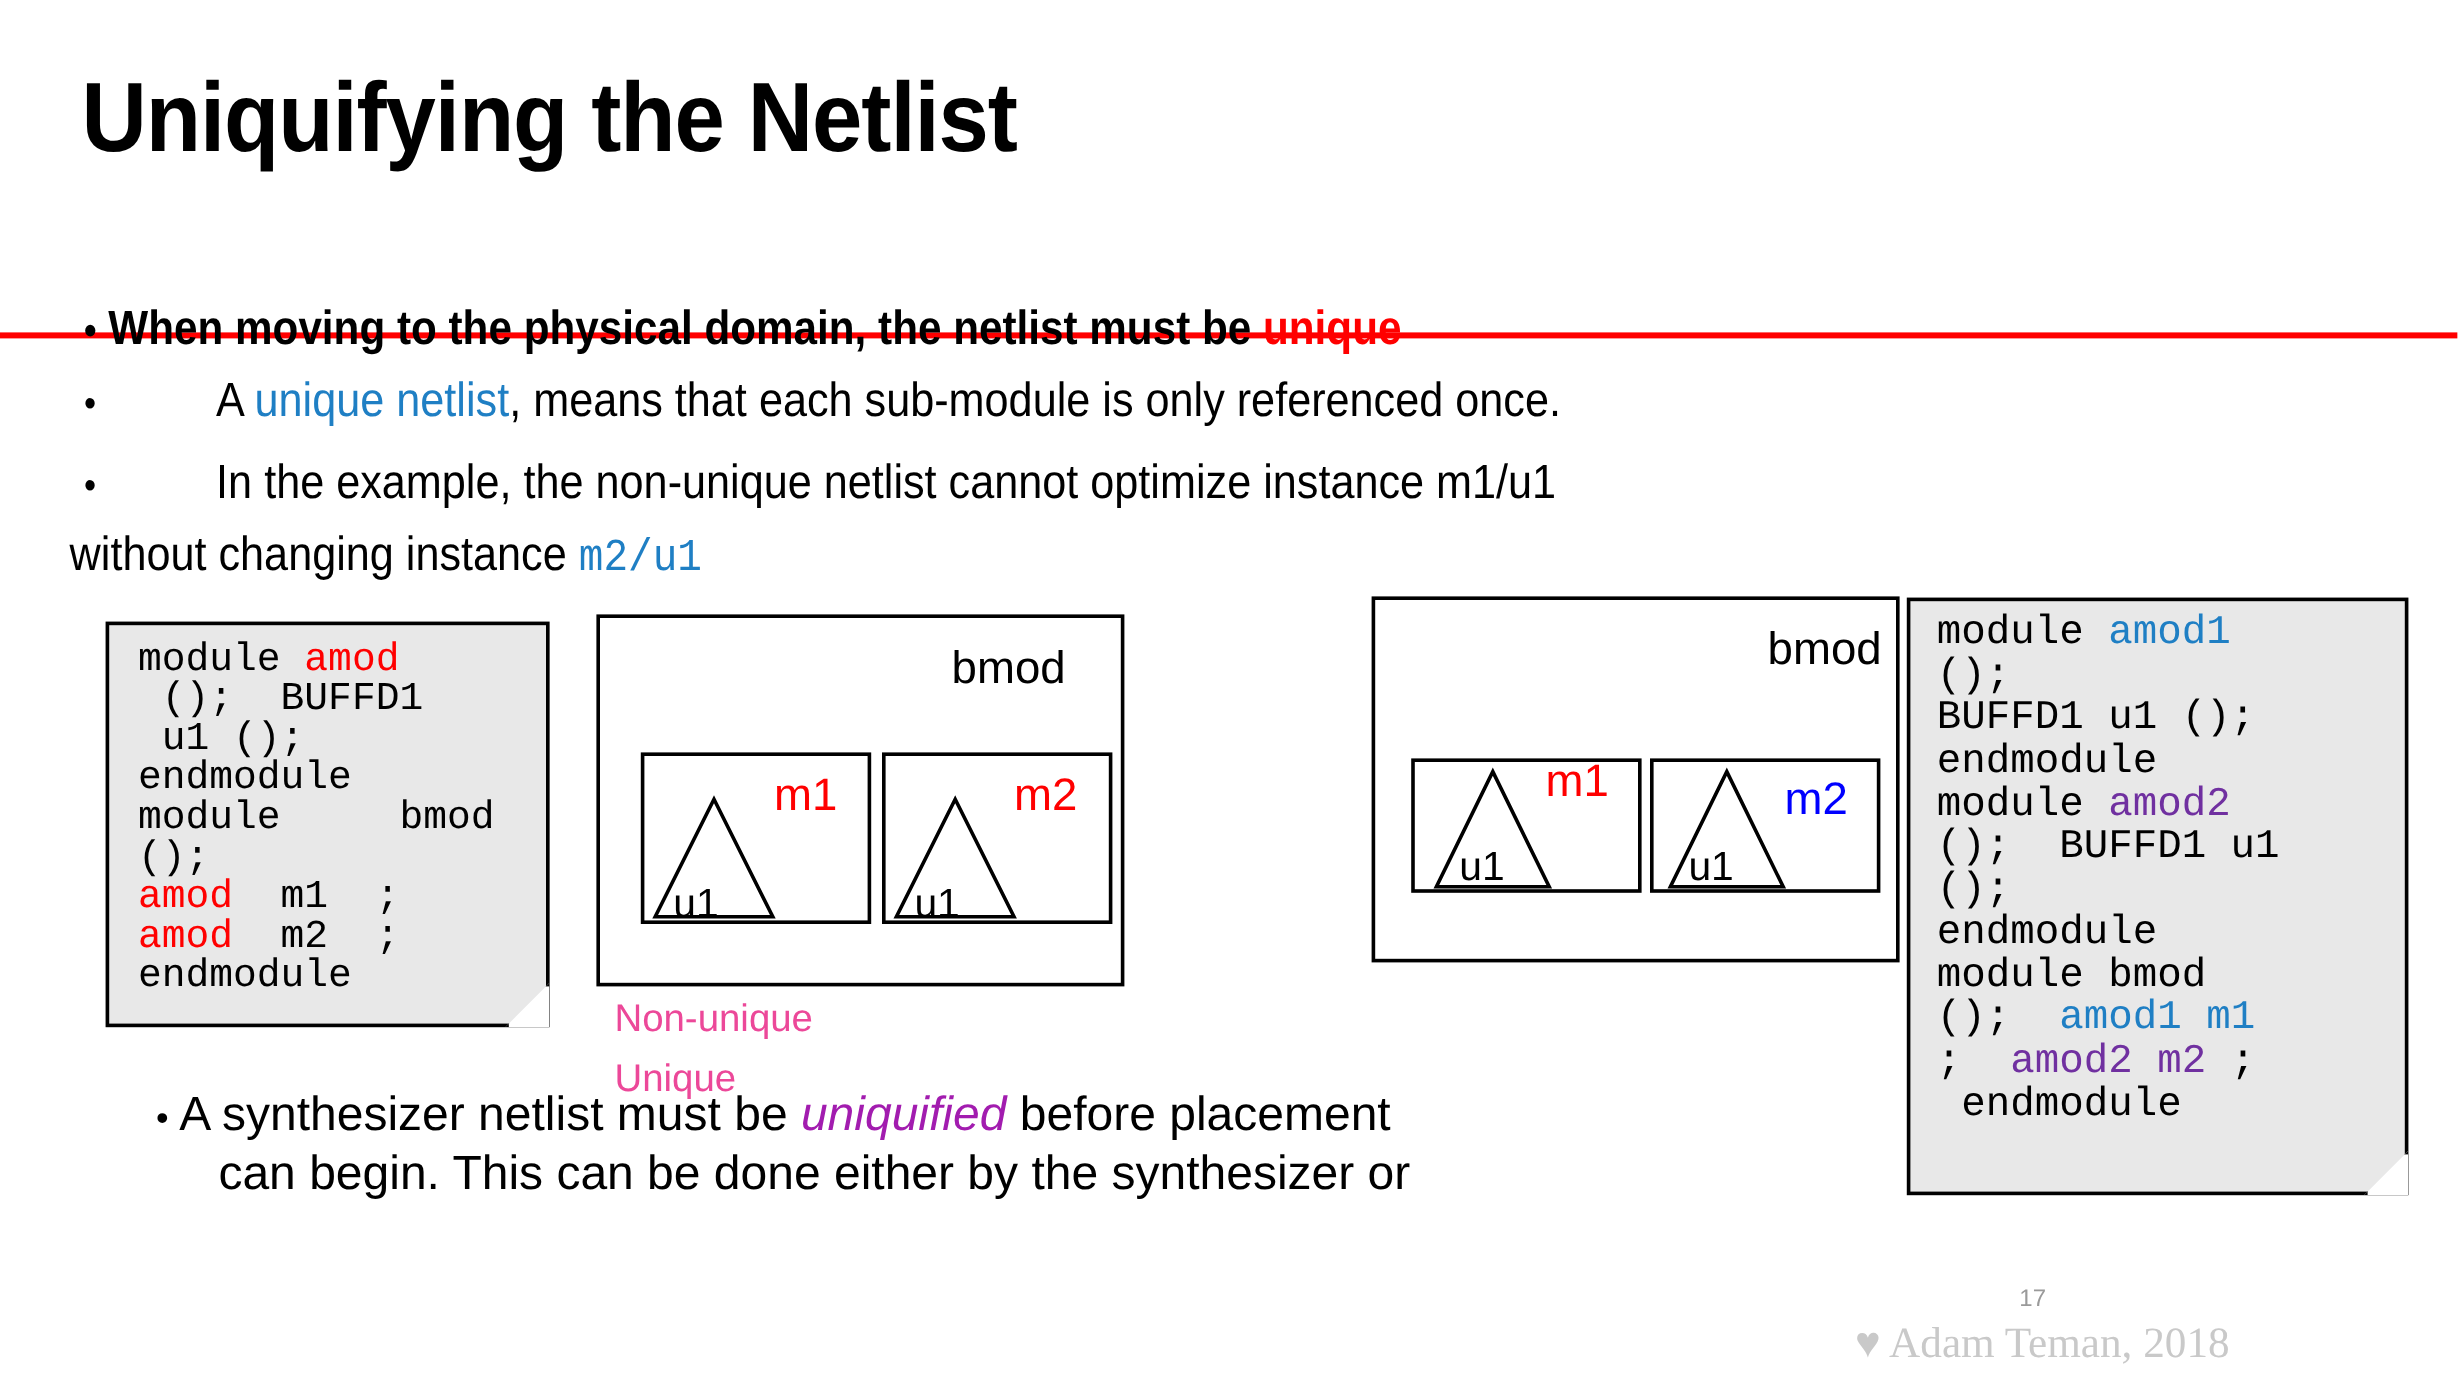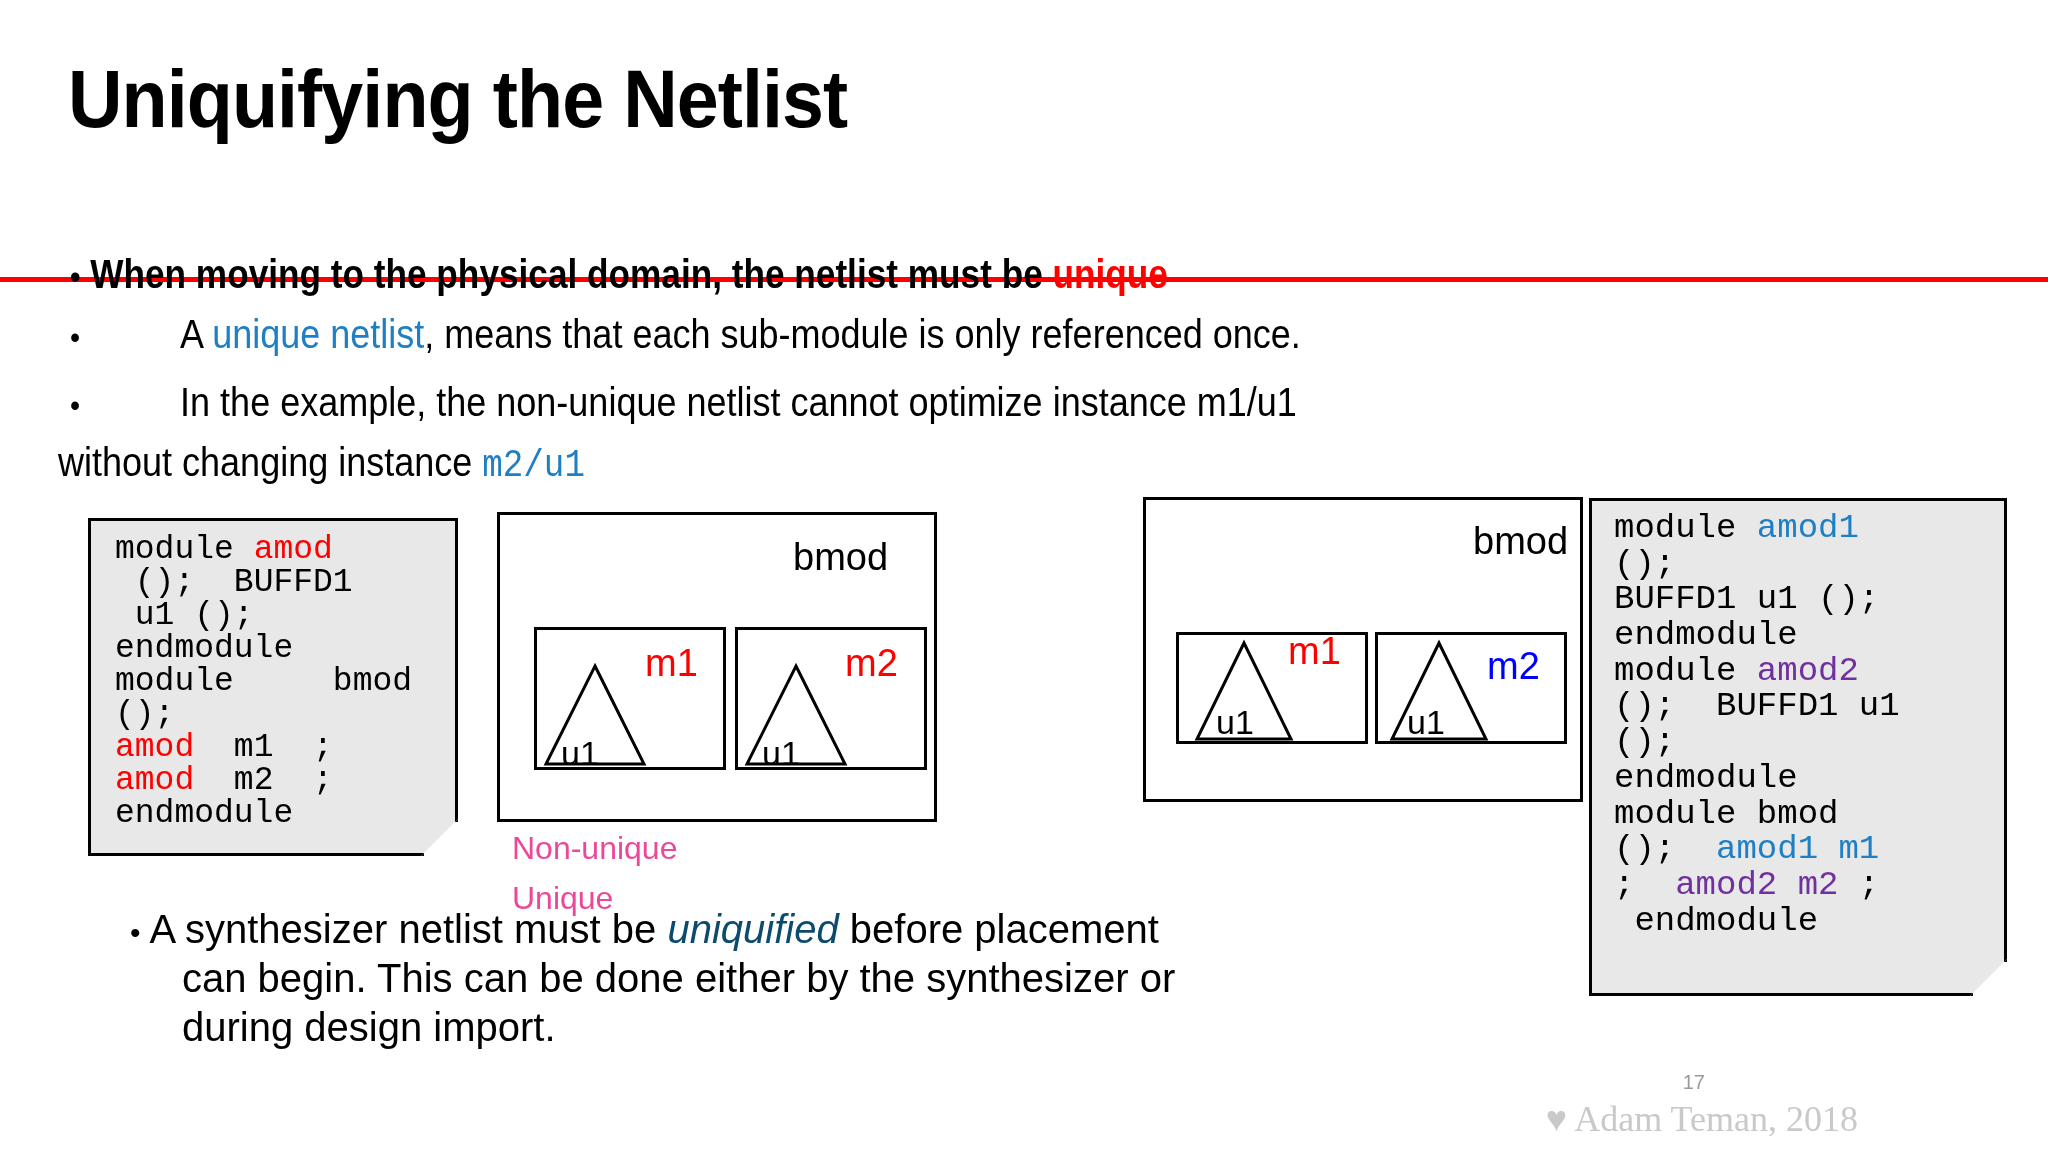--- a/index.html
+++ b/index.html
@@ -97,21 +97,21 @@
 
   .caption{
     position:absolute;font-size:32px;color:#ec4899;white-space:nowrap;
   }
 
   
   .b3{
     position:absolute;font-size:40px;color:#000;line-height:1.22;
   }
   .b3 .dot{font-size:30px;}
-  .ital-blue{color:#0c4a6e;font-style:italic;}
+  .ital-blue{color:#a21caf;font-style:italic;}
 
   
   #footer-credit{
     position:absolute;right:22px;bottom:12px;
     font-size:36px;color:#C9C9C9;white-space:nowrap;
     font-family:Liberation Serif, serif;
   }
   #slide-number{
     position:absolute;right:175px;bottom:58px;
     font-size:20px;color:#9A9A9A;
@@ -189,19 +189,18 @@
 
   <div class="codebox" style="left:1589px;top:498px;width:418px;height:498px;">
     <div class="codetext" id="code-right" style="font-size:34px;line-height:1.05;padding:10px 10px 0 22px;"><div><span>module </span><span class="c-blue">amod1</span></div><div><span>();</span></div><div><span>BUFFD1 u1 ();</span></div><div><span>endmodule</span></div><div><span>module </span><span class="c-purple">amod2</span></div><div><span>();  BUFFD1 u1</span></div><div><span>();</span></div><div><span>endmodule</span></div><div><span>module bmod</span></div><div><span>();  </span><span class="c-blue">amod1</span><span class="c-blue"> m1</span></div><div><span>;  </span><span class="c-purple">amod2</span><span class="c-purple"> m2</span><span> ;</span></div><div><span> endmodule</span></div></div>
     <div class="fold"></div>
   </div>
 
   <div class="b3" style="left:130px;top:905px;width:1440px;">
     <span class="dot">•</span>
     <span>A synthesizer netlist must be </span><span class="ital-blue">uniquified</span><span> before placement</span>
     <div style="padding-left:52px;">can begin. This can be done either by the synthesizer or</div>
-    <div style="padding-left:52px;">during design import.</div>
   </div>
 
   <div id="slide-number">17</div>
   <div id="footer-credit">♥ Adam Teman, 2018</div>
 
 </div>
 
 </body></html>

